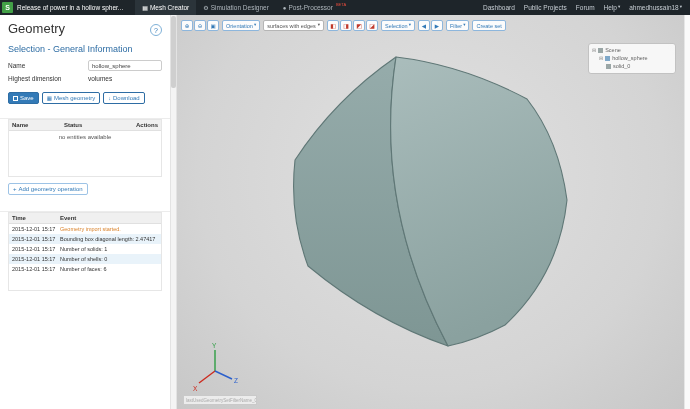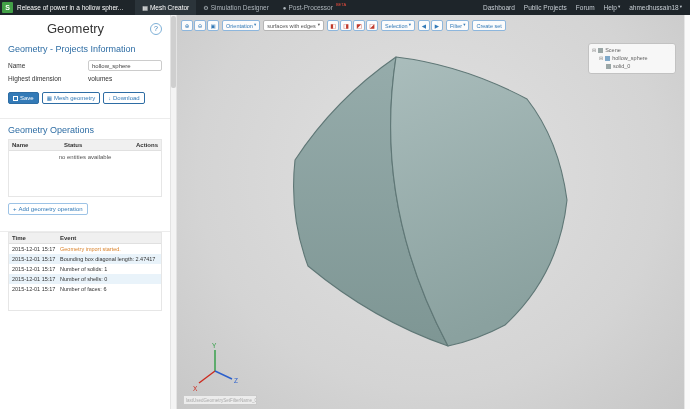--- a/index.html
+++ b/index.html
@@ -23,21 +23,21 @@
   .top-links { margin-left:auto; display:flex; align-items:center; gap:9px; padding-right:8px; white-space:nowrap; }
   .top-links .lnk { display:flex; align-items:center; gap:1px; cursor:pointer; }
   .caret { font-size:4.5px; line-height:1; }
 
   
   .panel { position:absolute; top:15px; left:0; width:170px; bottom:0; background:#fff; overflow:hidden; }
   .panel-scrollbar { position:absolute; top:15px; left:170px; width:7px; bottom:0;
     background:#f4f4f4; border-left:1px solid #e3e3e3; border-right:1px solid #e3e3e3; }
   .panel-scrollbar .thumb { margin:1px auto 0; width:5px; height:72px; background:#cfcfcf; border-radius:2px; }
 
-  .panel-head { display:flex; justify-content:space-between; align-items:center; padding:6px 8px 2px;margin-left:39px; }
+  .panel-head { display:flex; justify-content:space-between; align-items:flex-end; padding:6px 8px 2px; }
   .panel-title { font-size:13px; font-weight:400; color:#333; }
   .help-btn { width:12px; height:12px; border:1px solid #7fb1d8; border-radius:50%; background:#fff;
     color:#337ab7; font-size:7px; display:flex; align-items:center; justify-content:center; cursor:pointer; }
 
   .section-heading { color:#2e6da4; font-size:9px; font-weight:400; padding:6px 8px 4px; }
   .divider { border-top:1px solid #ececec; margin-top:10px; }
 
   .form-row { display:flex; align-items:center; padding:2px 8px; font-size:6.5px; }
   .form-row .lbl { flex:1; }
   .form-row input { width:74px; height:11px; border:1px solid #ccc; border-radius:2px;
@@ -139,21 +139,21 @@
     </span>
   </div>
 </div>
 
 <div class="panel">
   <div class="panel-head">
     <div class="panel-title">Geometry</div>
     <div class="help-btn">?</div>
   </div>
 
-  <div class="section-heading">Geometry - Projects Information</div>
+  <div class="section-heading">Selection - General Information</div>
 
   <div class="form-row">
     <span class="lbl">Name</span>
     <input type="text" value="hollow_sphere" style="">
   </div>
   <div class="form-row">
     <span class="lbl">Highest dimension</span>
     <span class="form-value">volumes</span>
   </div>
 
@@ -166,21 +166,20 @@
       <span class="b-ico">▦</span>
       <span>Mesh geometry</span>
     </button>
     <button class="btn">
       <span class="b-ico">↓</span>
       <span>Download</span>
     </button>
   </div>
 
   <div class="divider"></div>
-  <div class="section-heading">Geometry Operations</div>
 
   <div class="tbl-box">
     <div class="tbl-header ops-cols">
       <div>Name</div>
       <div>Status</div>
       <div>Actions</div>
     </div>
     <div class="ops-empty">no entities available</div>
     <div class="ops-filler"></div>
   </div>

